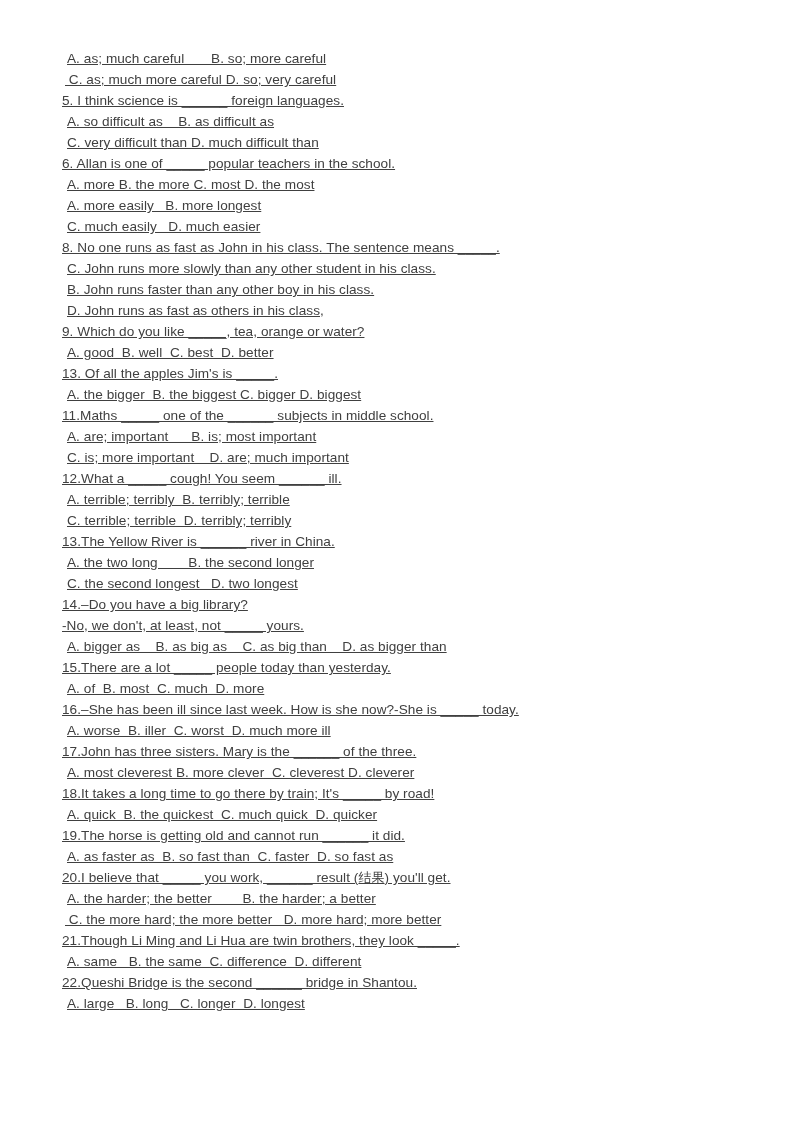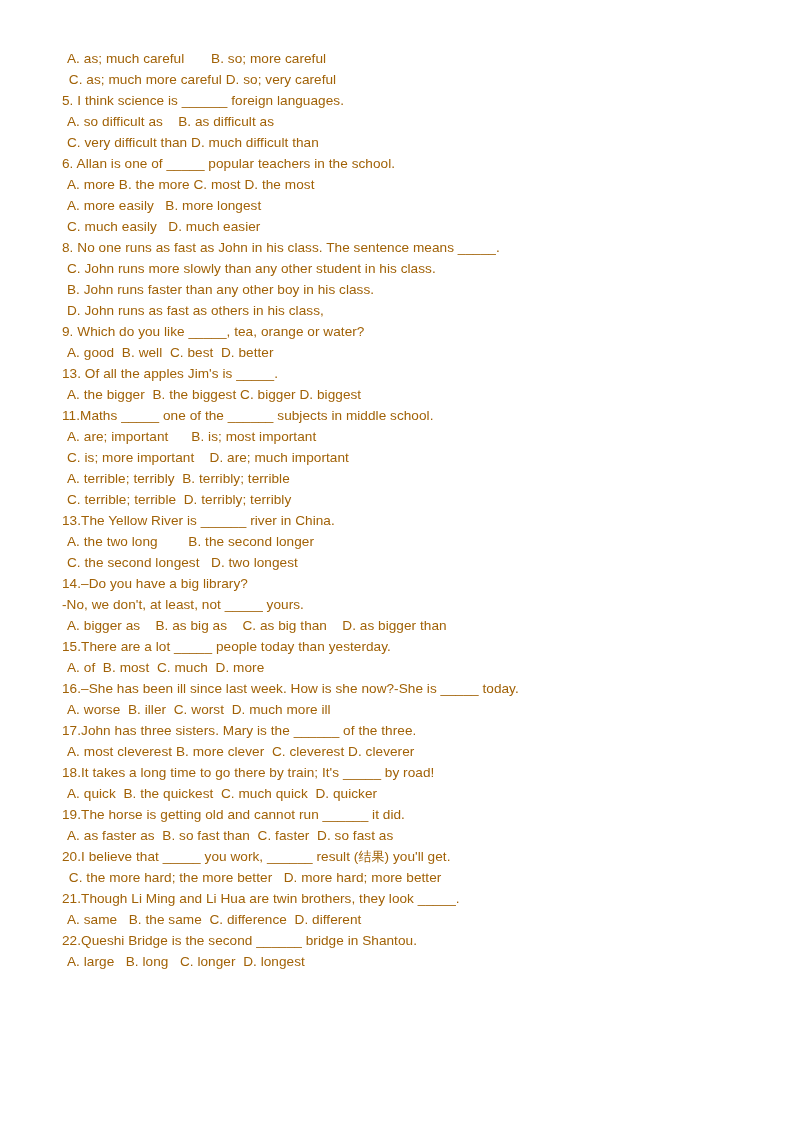--- a/index.html
+++ b/index.html
@@ -29,22 +29,23 @@
     position: absolute;
     left: 62px;
     top: 48px;
     width: 690px;
   }
   .line {
     font-size: 13.6px;
     line-height: 21px;
     height: 21px;
     white-space: pre;
-    color: #a16207;
+    color: #404040;
     letter-spacing: 0.05px;
+    text-decoration: underline;
   }
   .line.indent {
     padding-left: 5px;
   }
   .line.indent2 {
     padding-left: 3px;
   }
   .cjk {
     font-family: "DejaVu Sans", sans-serif;
     font-size: 13px;
@@ -69,38 +70,40 @@
       <div class="line indent">C. John runs more slowly than any other student in his class.</div>
       <div class="line indent">B. John runs faster than any other boy in his class.</div>
       <div class="line indent">D. John runs as fast as others in his class,</div>
       <div class="line">9. Which do you like _____, tea, orange or water?</div>
       <div class="line indent">A. good  B. well  C. best  D. better</div>
       <div class="line">13. Of all the apples Jim's is _____.</div>
       <div class="line indent">A. the bigger  B. the biggest C. bigger D. biggest</div>
       <div class="line">11.Maths _____ one of the ______ subjects in middle school.</div>
       <div class="line indent">A. are; important      B. is; most important</div>
       <div class="line indent">C. is; more important    D. are; much important</div>
+      <div class="line">12.What a _____ cough! You seem ______ ill.</div>
       <div class="line indent">A. terrible; terribly  B. terribly; terrible</div>
       <div class="line indent">C. terrible; terrible  D. terribly; terribly</div>
       <div class="line">13.The Yellow River is ______ river in China.</div>
       <div class="line indent">A. the two long        B. the second longer</div>
       <div class="line indent">C. the second longest   D. two longest</div>
       <div class="line">14.–Do you have a big library?</div>
       <div class="line">-No, we don't, at least, not _____ yours.</div>
       <div class="line indent">A. bigger as    B. as big as    C. as big than    D. as bigger than</div>
       <div class="line">15.There are a lot _____ people today than yesterday.</div>
       <div class="line indent">A. of  B. most  C. much  D. more</div>
       <div class="line">16.–She has been ill since last week. How is she now?-She is _____ today.</div>
       <div class="line indent">A. worse  B. iller  C. worst  D. much more ill</div>
       <div class="line">17.John has three sisters. Mary is the ______ of the three.</div>
       <div class="line indent">A. most cleverest B. more clever  C. cleverest D. cleverer</div>
       <div class="line">18.It takes a long time to go there by train; It's _____ by road!</div>
       <div class="line indent">A. quick  B. the quickest  C. much quick  D. quicker</div>
       <div class="line">19.The horse is getting old and cannot run ______ it did.</div>
       <div class="line indent">A. as faster as  B. so fast than  C. faster  D. so fast as</div>
       <div class="line">20.I believe that _____ you work, ______ result (<span class="cjk">结果</span>) you'll get.</div>
+      <div class="line indent">A. the harder; the better        B. the harder; a better</div>
       <div class="line indent2"> C. the more hard; the more better   D. more hard; more better</div>
       <div class="line">21.Though Li Ming and Li Hua are twin brothers, they look _____.</div>
       <div class="line indent">A. same   B. the same  C. difference  D. different</div>
       <div class="line">22.Queshi Bridge is the second ______ bridge in Shantou.</div>
       <div class="line indent">A. large   B. long   C. longer  D. longest</div>
     </div>
 </div>
 
 </body></html>

